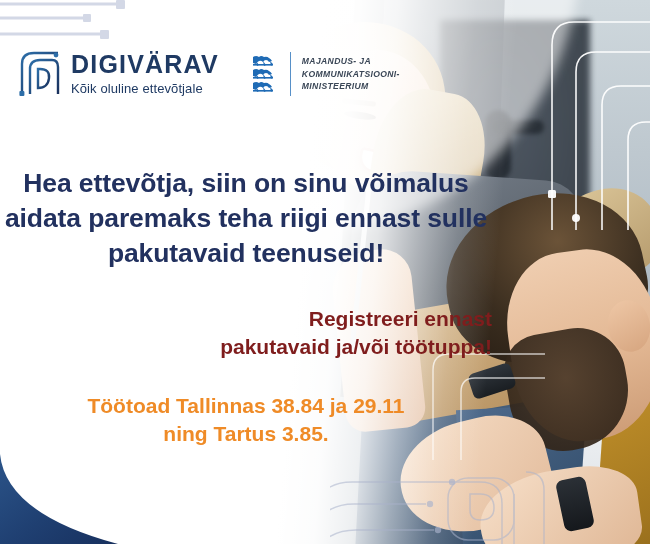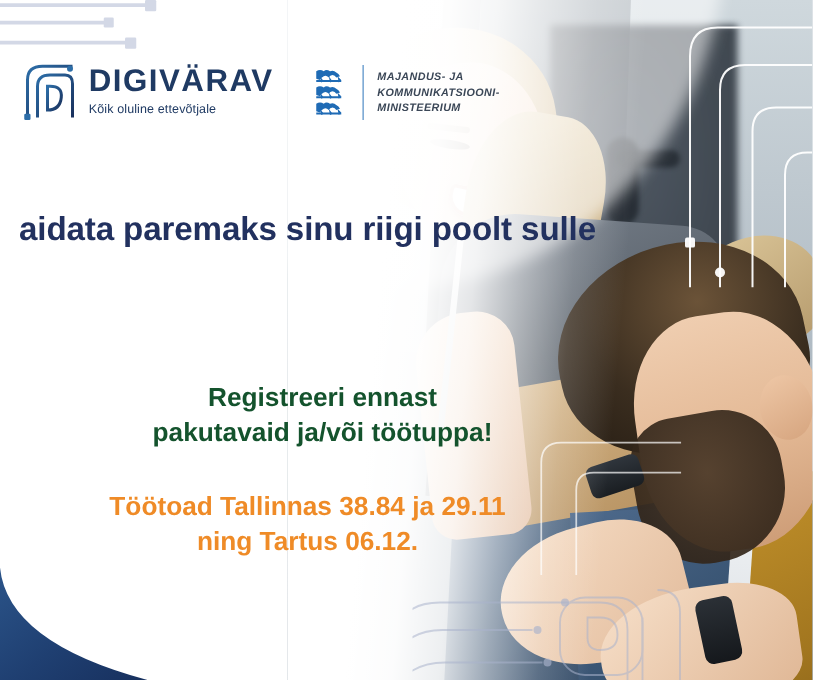--- a/index.html
+++ b/index.html
@@ -303,21 +303,21 @@
     display:flex; align-items:flex-end; gap:0;
   }
   .dg-logo { display:flex; align-items:center; gap:9px; }
   .dg-mark { width:44px; height:46px; flex:none; }
   .dg-words { display:flex; flex-direction:column; line-height:1; }
   .dg-name {
     font-size:25px; font-weight:bold; letter-spacing:1.2px;
     color:#1f3a63;
   }
   .dg-tag {
-    font-size:10px; letter-spacing:.1px; color:#1f3a63;
+    font-size:13px; letter-spacing:.1px; color:#1f3a63;
     margin-top:5px;
   }
   .mkm {
     display:flex; align-items:center; gap:11px;
     margin-left:32px;
     font-style:italic;
   }
   .mkm-arms { width:28px; height:40px; flex:none; }
   .mkm-div {
     width:1px; height:44px;
@@ -336,27 +336,27 @@
     width:492px;
     text-align:center;
     font-size:26.5px;
     line-height:1.32;
     font-weight:bold;
     color:#22315f;
     letter-spacing:-.1px;
   }
   .headline span { display:block; }
   .subhead {
-    position:absolute; left:12px; top:305px;
+    position:absolute; left:0; top:305px;
     width:492px;
-    text-align:center;
+    text-align:right;
     font-size:21px;
     line-height:1.33;
     font-weight:bold;
-    color:#14532d;
+    color:#7f1d1d;
   }
   .subhead span { display:block; }
   .dates {
     position:absolute; left:0; top:392px;
     width:492px;
     text-align:center;
     font-size:21px;
     line-height:1.35;
     font-weight:bold;
     color:#ef8b27;
@@ -519,26 +519,28 @@
         </g>
       </svg>
       <div class="mkm-div"></div>
       <div class="mkm-text">MAJANDUS- JA
 KOMMUNIKATSIOONI-
 MINISTEERIUM</div>
     </div>
   </div>
 
   <div class="headline">
-    <span>aidata paremaks sinu riigi poolt sulle</span>
+    <span>Hea ettevõtja, siin on sinu võimalus</span>
+    <span>aidata paremaks teha riigi ennast sulle</span>
+    <span>pakutavaid teenuseid!</span>
   </div>
 
   <div class="subhead">
     <span>Registreeri ennast</span>
     <span>pakutavaid ja/või töötuppa!</span>
   </div>
 
   <div class="dates">
     <span>Töötoad Tallinnas 38.84 ja 29.11</span>
-    <span>ning Tartus 06.12.</span>
+    <span>ning Tartus 3.85.</span>
   </div>
 
 </div>
 
 </body></html>

